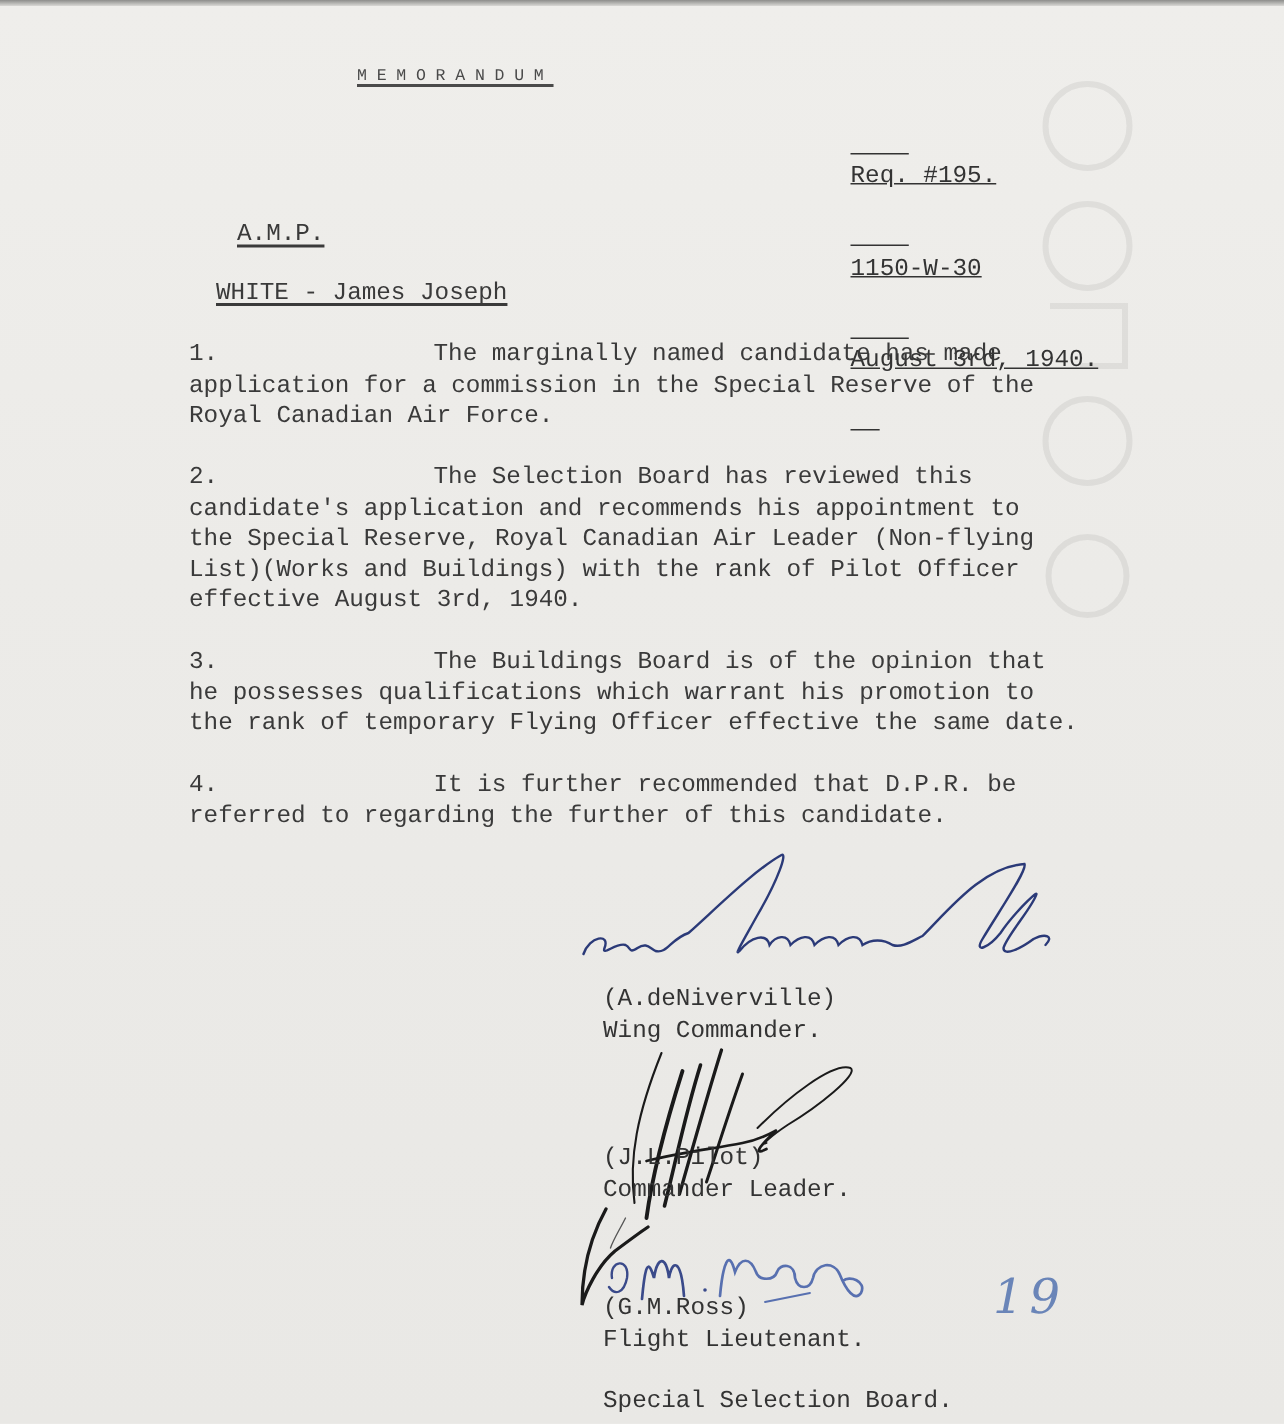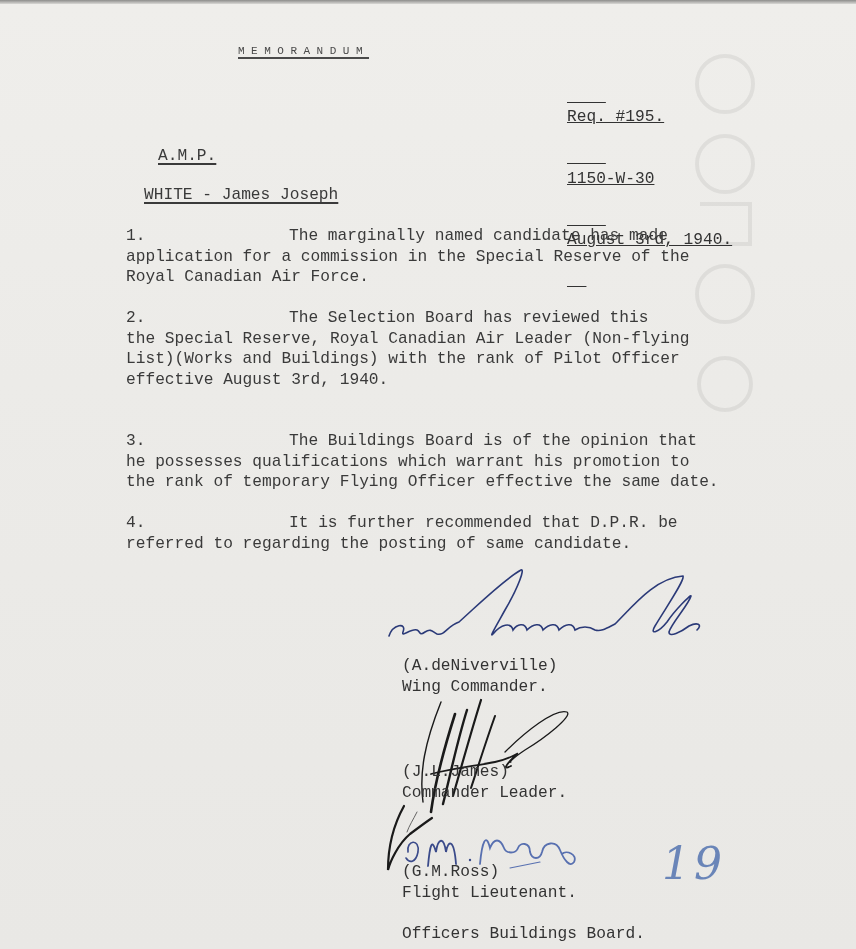--- a/index.html
+++ b/index.html
@@ -50,21 +50,21 @@
       position: absolute;
       left: 690px; top: 10px;
       width: 70px; height: 420px;
       opacity: 0.06;
     }
     svg.sig { position: absolute; overflow: visible; }
     .page-number {
       position: absolute;
       left: 662px; top: 850px;
       font-family: "DejaVu Serif", serif;
-      font-size: 44px;
+      font-size: 32px;
       color: #6a85b8;
       font-style: italic;
       letter-spacing: 4px;
     }
   </style>
 </head>
 <body>
 
 <div class="top-edge"></div>
 
@@ -91,34 +91,35 @@
   <div class="abs ul" style="left:126px; top:181px;margin-left:18px;">WHITE - James Joseph</div>
 
   <div class="para" style="top:222px;">
     <div class="line"><span class="num">1.</span><span>The marginally named candidate has made</span></div>
     <div class="line">application for a commission in the Special Reserve of the</div>
     <div class="line">Royal Canadian Air Force.</div>
   </div>
 
   <div class="para" style="top:304px;">
     <div class="line"><span class="num">2.</span><span>The Selection Board has reviewed this</span></div>
+    <div class="line">candidate's application and recommends his appointment to</div>
     <div class="line">the Special Reserve, Royal Canadian Air Leader (Non-flying</div>
     <div class="line">List)(Works and Buildings) with the rank of Pilot Officer</div>
     <div class="line">effective August 3rd, 1940.</div>
   </div>
 
   <div class="para" style="top:427px;">
     <div class="line"><span class="num">3.</span><span>The Buildings Board is of the opinion that</span></div>
     <div class="line">he possesses qualifications which warrant his promotion to</div>
     <div class="line">the rank of temporary Flying Officer effective the same date.</div>
   </div>
 
   <div class="para" style="top:509px;">
     <div class="line"><span class="num">4.</span><span>It is further recommended that D.P.R. be</span></div>
-    <div class="line">referred to regarding the posting of same candidate.</div>
+    <div class="line">referred to regarding the further of this candidate.</div>
   </div>
 
   <svg class="sig" style="left:385px; top:562px;" width="320" height="80" viewBox="0 0 320 80">
     <path d="M4 70 C 8 58, 22 56, 18 66 C 16 72, 26 62, 32 64 C 36 66, 34 70, 40 66 C 46 62, 48 66, 52 68 C 60 70, 62 60, 74 56 C 92 40, 118 14, 136 4 C 140 2, 134 20, 120 44 C 110 62, 104 72, 108 68 C 116 58, 126 56, 128 64 C 132 58, 140 56, 142 64 C 148 58, 156 56, 158 64 C 164 58, 172 56, 174 64 C 180 58, 188 56, 190 64 C 196 60, 204 60, 210 64 C 216 66, 222 62, 230 58 C 248 40, 270 12, 298 10 C 300 14, 282 40, 270 60 C 264 70, 274 66, 282 56 C 290 44, 306 28, 306 30 C 304 38, 286 58, 284 66 C 284 72, 296 66, 304 60 C 312 56, 318 58, 312 64" fill="none" stroke="#2b3a78" stroke-width="1.6" stroke-linecap="round"></path>
   </svg>
 
   <div class="sig-text" style="top:652px;">(A.deNiverville)</div>
   <div class="sig-text" style="top:673px;">Wing Commander.</div>
 
   <svg class="sig" style="left:395px; top:688px;" width="200" height="140" viewBox="0 0 200 140">
@@ -127,34 +128,34 @@
       <path d="M60 22 C 48 60, 40 90, 36 120" stroke-width="2.6"></path>
       <path d="M72 18 C 62 50, 56 80, 48 112" stroke-width="2.4"></path>
       <path d="M86 8 C 76 40, 66 76, 58 104" stroke-width="2.2"></path>
       <path d="M100 24 C 90 52, 82 78, 76 96" stroke-width="2"></path>
       <path d="M36 82 C 60 76, 80 74, 100 70 C 120 66, 128 56, 118 66 C 110 74, 108 78, 116 74" stroke-width="1.8"></path>
       <path d="M110 60 C 130 40, 160 16, 172 20 C 178 24, 150 46, 130 58 C 118 66, 112 72, 116 70" stroke-width="1.3"></path>
       <path d="M22 120 C 18 128, 14 134, 12 140" stroke-width="0.9" stroke="#555"></path>
     </g>
   </svg>
 
-  <div class="sig-text" style="top:758px;">(J.L.James)</div>
+  <div class="sig-text" style="top:758px;">(J.L.Pilot)</div>
   <div class="sig-text" style="top:779px;">Commander Leader.</div>
 
   <svg class="sig" style="left:380px; top:800px;" width="210" height="80" viewBox="0 0 210 80">
     <g fill="none" stroke-linecap="round">
       <path d="M24 2 C 14 20, 8 40, 8 66 C 10 58, 18 40, 30 30 C 38 24, 46 18, 52 14" stroke="#1a1a1a" stroke-width="2.2"></path>
       <path d="M28 48 C 26 36, 40 34, 38 48 C 36 58, 30 60, 26 54" stroke="#3a4a8a" stroke-width="1.6"></path>
       <path d="M48 62 C 50 40, 52 34, 56 48 C 58 34, 64 32, 66 48 C 68 36, 74 34, 76 60" stroke="#3a4a8a" stroke-width="1.8"></path>
       <path d="M100 60 C 102 38, 106 28, 110 44 C 114 34, 120 34, 124 44 C 126 50, 136 50, 138 44 C 140 38, 150 38, 150 48 C 152 56, 160 56, 162 48 C 164 38, 176 36, 180 46 C 184 56, 190 64, 194 58 C 198 50, 186 46, 182 50" stroke="#5870b0" stroke-width="1.8"></path>
       <circle cx="90" cy="56" r="1.2" fill="#3a4a8a" stroke="none"></circle>
       <path d="M130 64 C 140 62, 150 60, 160 58" stroke="#5870b0" stroke-width="1.2"></path>
     </g>
   </svg>
 
   <div class="sig-text" style="top:858px;">(G.M.Ross)</div>
   <div class="sig-text" style="top:879px;font-family:Liberation Mono, monospace;">Flight Lieutenant.</div>
 
   <div class="page-number">19</div>
 
-  <div class="sig-text" style="top:920px;">Officers Buildings Board.</div>
+  <div class="sig-text" style="top:920px;">Special Selection Board.</div>
 
 </div>
 
 </body></html>

